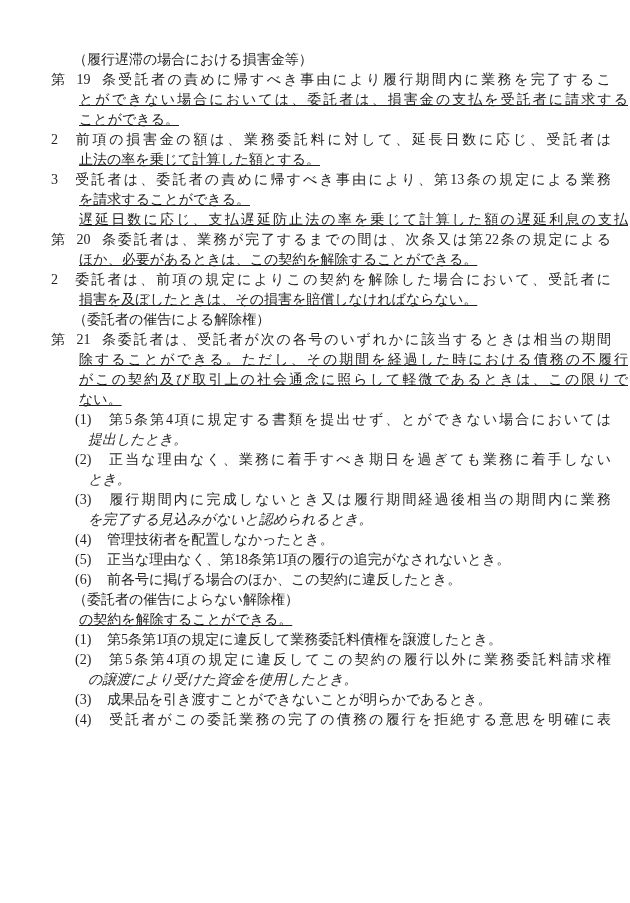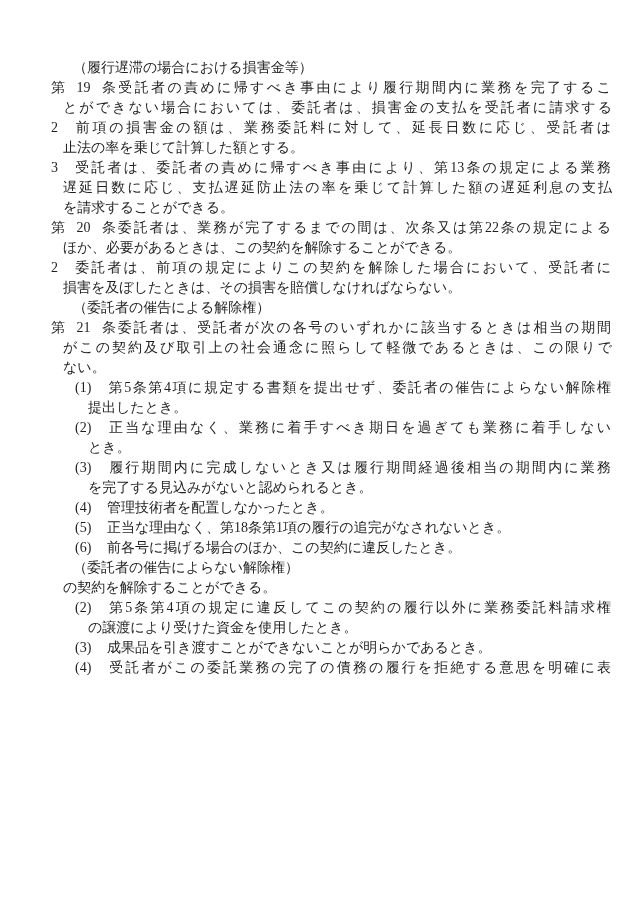--- a/index.html
+++ b/index.html
@@ -11,87 +11,90 @@
     width: 630px;
     height: 903px;
     position: relative;
     overflow: hidden;
     font-family: "Liberation Serif", "DejaVu Serif", serif;
     color: #1f1f1f;
   }
   .doc {
     position: absolute;
     left: 51px;
-    top: 58px;
+    top: 50px;
     width: 560px;
   }
   .line {
     font-size: 14px;
     line-height: 20px;
     height: 20px;
     white-space: nowrap;
     width: 560px;
   }
   
   .just {
     text-align: justify;
     text-align-last: justify;
     white-space: normal;
   }
   .l-heading   { margin-left: 22px; width: 538px; }
-  .l-cont      { margin-left: 12px; width: 549px; }
+  .l-cont      { margin-left: 28px; width: 549px; text-decoration: underline; }
   .l-item      { margin-left: 24px; width: 536px; }
-  .l-item-cont { margin-left: 37px; width: 523px; }
+  .l-item-cont { margin-left: 37px; width: 523px; font-style: italic; }
   .lbl          { display: inline-block; }
   .lbl-article  { width: 65px; }
   .lbl-para     { width: 22px; }
   .lbl-item     { width: 32px; }
 </style>
 </head>
 <body>
 
 <div class="doc">
 
   <div class="line l-heading">（履行遅滞の場合における損害金等）</div>
 
   <div class="line just"><span class="lbl lbl-article">第19条</span><span>受託者の責めに帰すべき事由により履行期間内に業務を完了するこ</span></div>
   <div class="line l-cont just">とができない場合においては、委託者は、損害金の支払を受託者に請求する</div>
+  <div class="line l-cont">ことができる。</div>
 
   <div class="line just"><span class="lbl lbl-para">2</span><span>前項の損害金の額は、業務委託料に対して、延長日数に応じ、受託者は</span></div>
   <div class="line l-cont">止法の率を乗じて計算した額とする。</div>
 
   <div class="line just"><span class="lbl lbl-para">3</span><span>受託者は、委託者の責めに帰すべき事由により、第13条の規定による業務</span></div>
+  <div class="line l-cont">を請求することができる。</div>
   <div class="line l-cont just">遅延日数に応じ、支払遅延防止法の率を乗じて計算した額の遅延利息の支払</div>
-  <div class="line l-cont">を請求することができる。</div>
 
 
   <div class="line just"><span class="lbl lbl-article">第20条</span><span>委託者は、業務が完了するまでの間は、次条又は第22条の規定による</span></div>
   <div class="line l-cont">ほか、必要があるときは、この契約を解除することができる。</div>
 
   <div class="line just"><span class="lbl lbl-para">2</span><span>委託者は、前項の規定によりこの契約を解除した場合において、受託者に</span></div>
   <div class="line l-cont">損害を及ぼしたときは、その損害を賠償しなければならない。</div>
 
   <div class="line l-heading">（委託者の催告による解除権）</div>
 
   <div class="line just"><span class="lbl lbl-article">第21条</span><span>委託者は、受託者が次の各号のいずれかに該当するときは相当の期間</span></div>
+  <div class="line l-cont just">除することができる。ただし、その期間を経過した時における債務の不履行</div>
   <div class="line l-cont just">がこの契約及び取引上の社会通念に照らして軽微であるときは、この限りで</div>
   <div class="line l-cont">ない。</div>
 
-  <div class="line l-item just"><span class="lbl lbl-item">(1)</span><span>第5条第4項に規定する書類を提出せず、委託者の催告によらない解除権</span></div>
+  <div class="line l-item just"><span class="lbl lbl-item">(1)</span><span>第5条第4項に規定する書類を提出せず、とができない場合においては</span></div>
   <div class="line l-item-cont">提出したとき。</div>
   <div class="line l-item just"><span class="lbl lbl-item">(2)</span><span>正当な理由なく、業務に着手すべき期日を過ぎても業務に着手しない</span></div>
   <div class="line l-item-cont">とき。</div>
   <div class="line l-item just"><span class="lbl lbl-item">(3)</span><span>履行期間内に完成しないとき又は履行期間経過後相当の期間内に業務</span></div>
   <div class="line l-item-cont">を完了する見込みがないと認められるとき。</div>
   <div class="line l-item"><span class="lbl lbl-item">(4)</span><span>管理技術者を配置しなかったとき。</span></div>
   <div class="line l-item"><span class="lbl lbl-item">(5)</span><span>正当な理由なく、第18条第1項の履行の追完がなされないとき。</span></div>
   <div class="line l-item"><span class="lbl lbl-item">(6)</span><span>前各号に掲げる場合のほか、この契約に違反したとき。</span></div>
 
   <div class="line l-heading">（委託者の催告によらない解除権）</div>
 
   <div class="line l-cont">の契約を解除することができる。</div>
 
+  <div class="line l-item"><span class="lbl lbl-item">(1)</span><span>第5条第1項の規定に違反して業務委託料債権を譲渡したとき。</span></div>
   <div class="line l-item just"><span class="lbl lbl-item">(2)</span><span>第5条第4項の規定に違反してこの契約の履行以外に業務委託料請求権</span></div>
   <div class="line l-item-cont">の譲渡により受けた資金を使用したとき。</div>
   <div class="line l-item"><span class="lbl lbl-item">(3)</span><span>成果品を引き渡すことができないことが明らかであるとき。</span></div>
   <div class="line l-item just"><span class="lbl lbl-item">(4)</span><span>受託者がこの委託業務の完了の債務の履行を拒絶する意思を明確に表</span></div>
 
 </div>
 
 </body></html>

